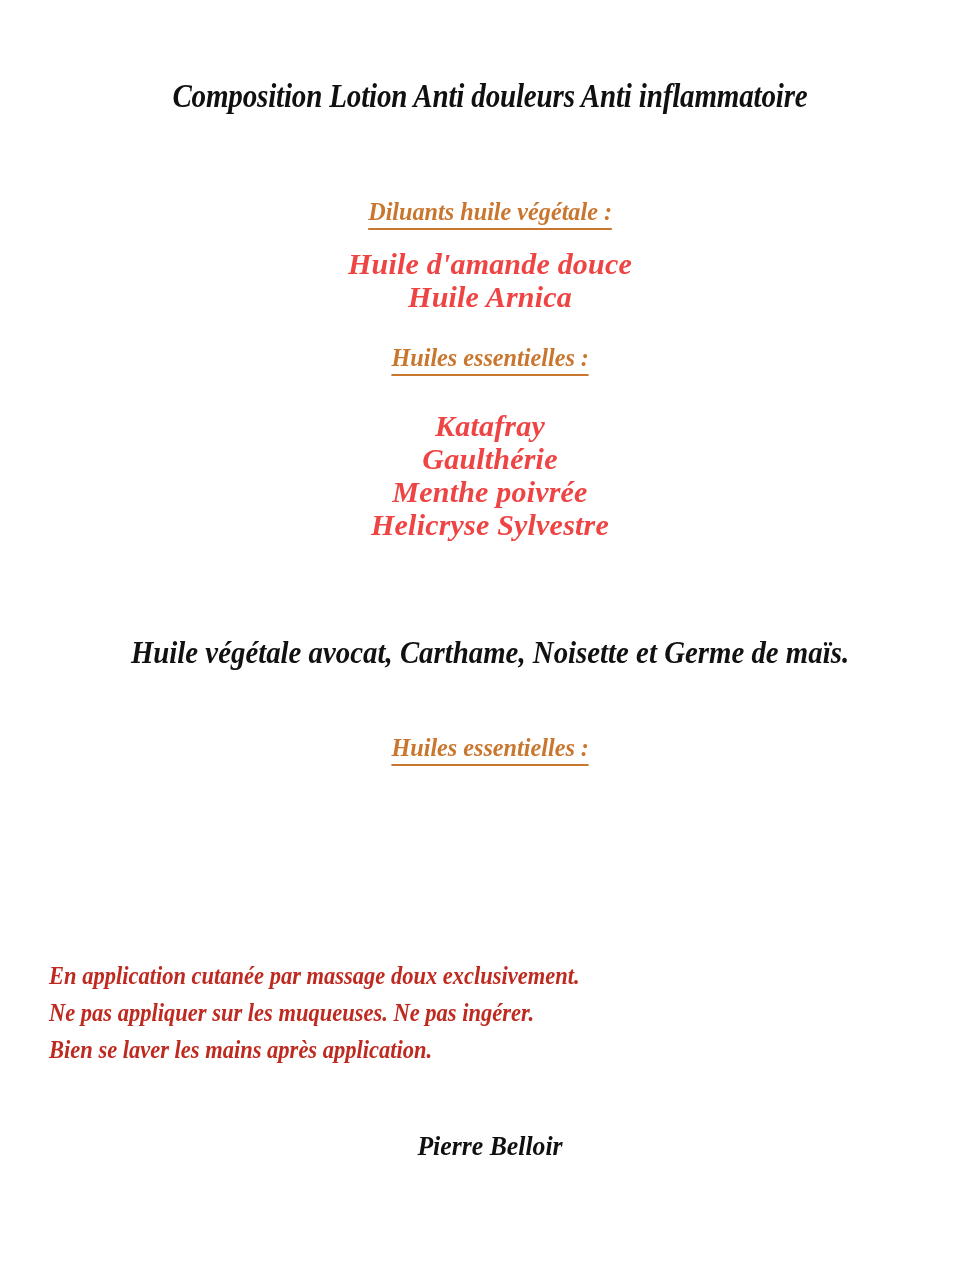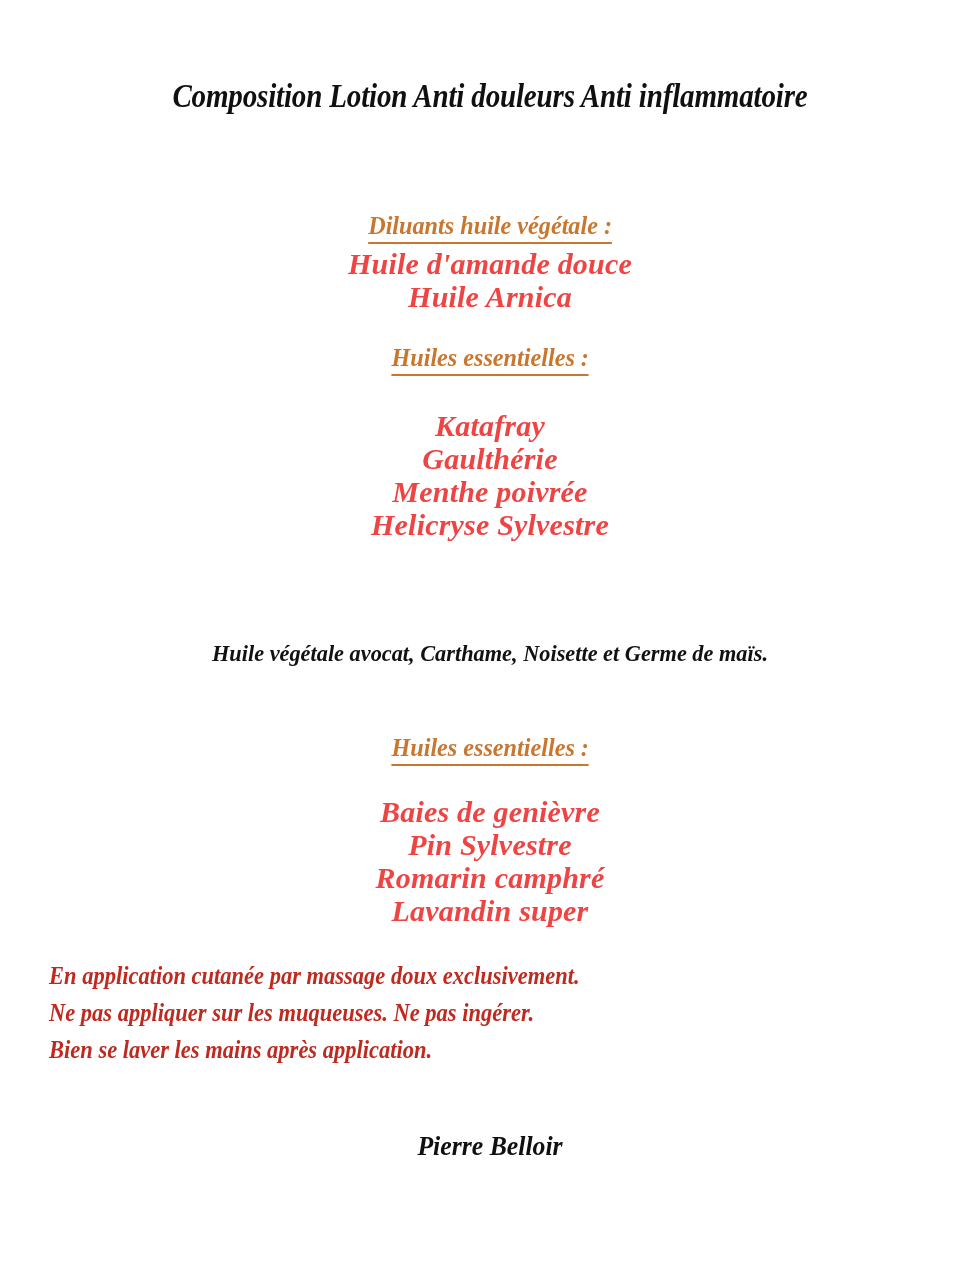--- a/index.html
+++ b/index.html
@@ -85,21 +85,21 @@
   
   .condensed-para {
     position: absolute;
     left: 70px;
     width: 840px;
     text-align: center;
     color: #111111;
     font-family: "Liberation Serif", "DejaVu Serif", serif;
     font-weight: bold;
     font-style: italic;
-    font-size: 24px;
+    font-size: 31px;
     line-height: 38px;
   }
   .condensed-para .inner {
     display: block;
     transform: scaleX(0.93);
     transform-origin: center top;
   }
 
   
   .warning-block {
@@ -137,21 +137,21 @@
     transform-origin: center top;
   }
 </style>
 </head>
 <body>
 
 <div class="page">
 
   <div class="doc-title">Composition Lotion Anti douleurs Anti inflammatoire</div>
 
-  <div class="section-heading" style="top:211px;">
+  <div class="section-heading" style="top:197px;">
     <span class="u">Diluants huile végétale :</span>
   </div>
 
   <div class="ingredient-block" style="top:247px;">
     <span class="line">Huile d'amande douce</span>
     <span class="line">Huile Arnica</span>
   </div>
 
   <div class="section-heading" style="top:343px;">
     <span class="u">Huiles essentielles :</span>
@@ -166,26 +166,20 @@
 
 
   <div class="condensed-para" style="top:634px;">
     <span class="inner">Huile végétale avocat, Carthame, Noisette et Germe de maïs.</span>
   </div>
 
   <div class="section-heading" style="top:733px;">
     <span class="u">Huiles essentielles :</span>
   </div>
 
-  <div class="ingredient-block" style="top:795px;">
-    <span class="line">Baies de genièvre</span>
-    <span class="line">Pin Sylvestre</span>
-    <span class="line">Romarin camphré</span>
-    <span class="line">Lavandin super</span>
-  </div>
 
   <div class="warning-block" style="top:957px;">
     <span class="line">En application cutanée par massage doux exclusivement.</span>
     <span class="line">Ne pas appliquer sur les muqueuses. Ne pas ingérer.</span>
     <span class="line">Bien se laver les mains après application.</span>
   </div>
 
   <div class="signature" style="top:1129px;">Pierre Belloir</div>
 
 </div>

